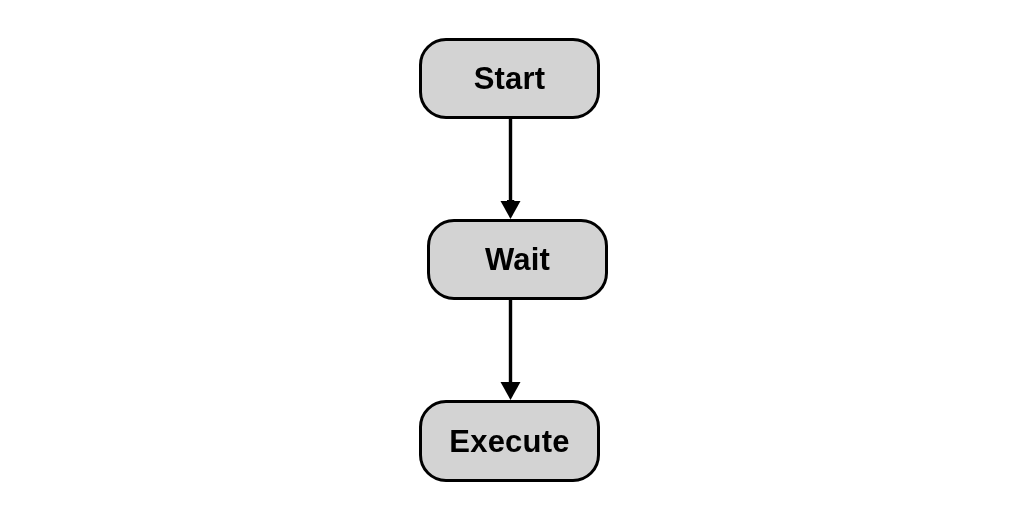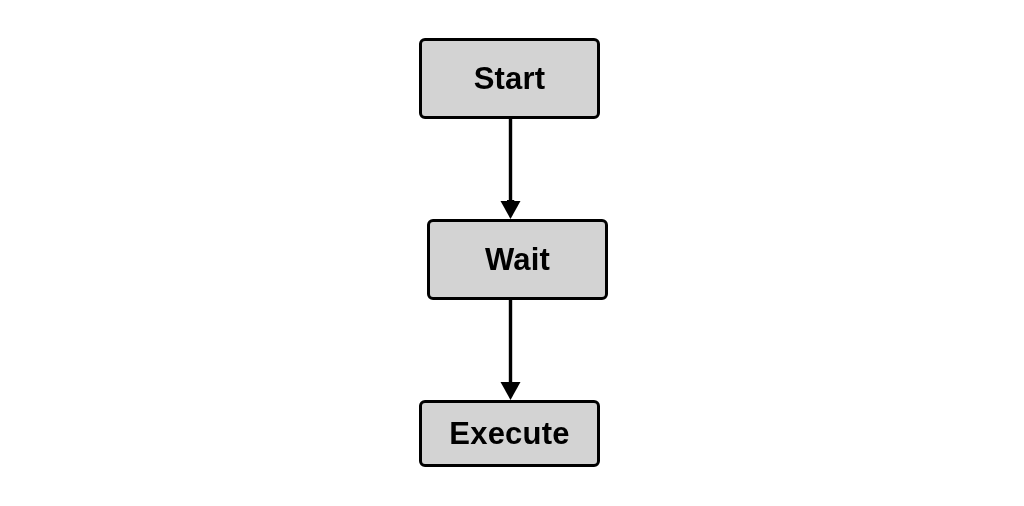--- a/index.html
+++ b/index.html
@@ -24,38 +24,38 @@
     left: 0;
     width: 1024px;
     height: 506px;
     display: block;
   }
   .node-box {
     position: absolute;
     box-sizing: border-box;
     background: #d3d3d3;
     border: 3px solid #000000;
-    border-radius: 6px;
+    border-radius: 27px;
     display: flex;
     align-items: center;
     justify-content: center;
   }
   .node-label {
     font-family: "Liberation Sans", sans-serif;
     font-weight: bold;
     font-size: 31px;
     line-height: 1;
     color: #000000;
     letter-spacing: 0.2px;
     white-space: nowrap;
     user-select: none;
   }
   #node-start  { left: 419px; top: 38px;  width: 181px; height: 81px; }
   #node-wait   { left: 419px; top: 219px; width: 181px; height: 81px; margin-left: 8px; }
-  #node-execute{ left: 419px; top: 400px; width: 181px; height: 67px; }
+  #node-execute{ left: 419px; top: 400px; width: 181px; height: 82px; }
 </style>
 </head>
 <body>
 
 <div id="canvas">
 
   <svg class="flow-svg" viewBox="0 0 1024 506">
     <defs>
       <marker id="arrowhead" markerWidth="10" markerHeight="8" refX="9.6" refY="4" orient="auto" markerUnits="userSpaceOnUse">
         <path d="M 0 0 L 10 4 L 0 8 z" fill="#000000"></path>

